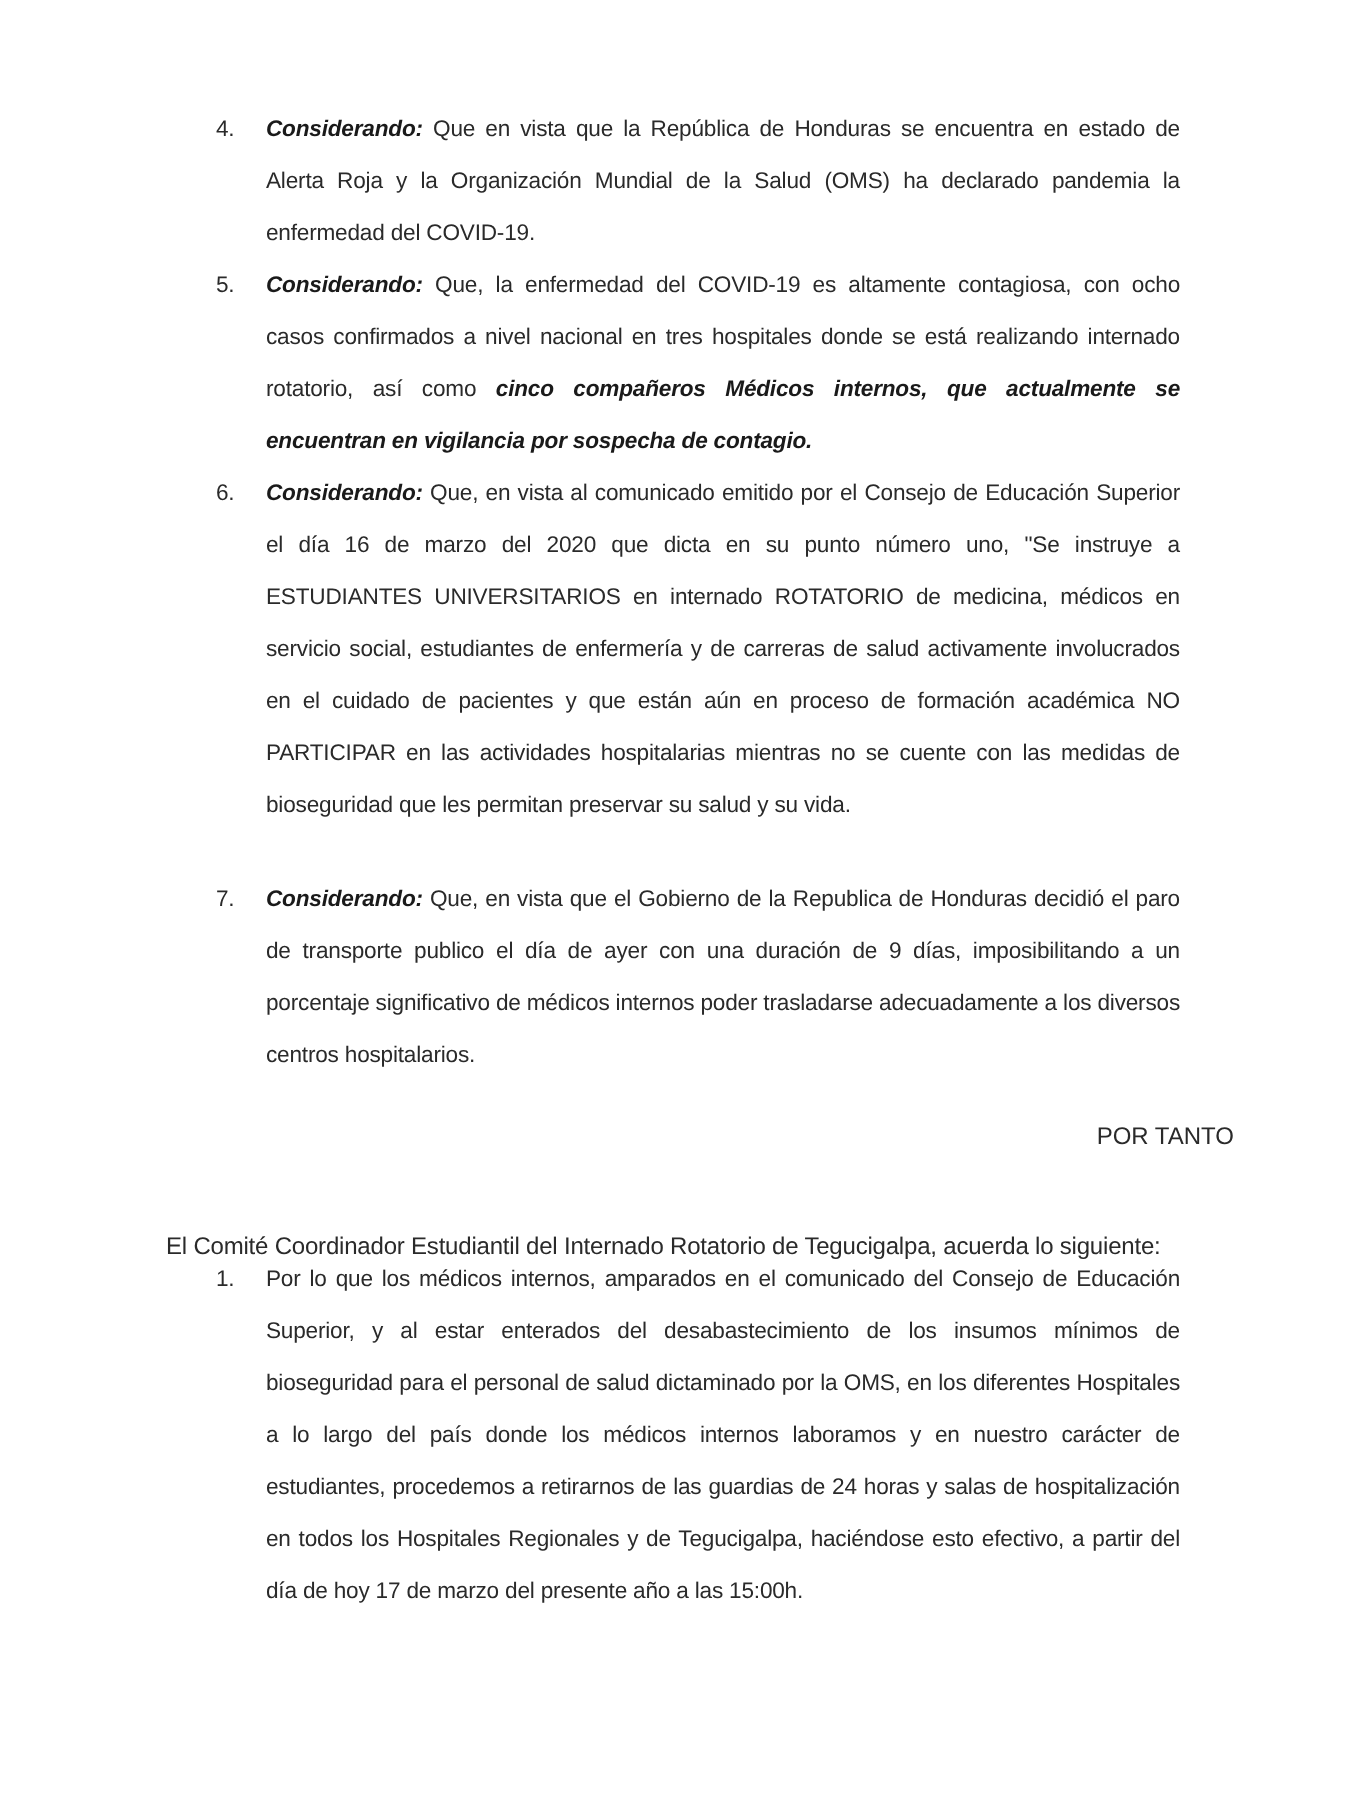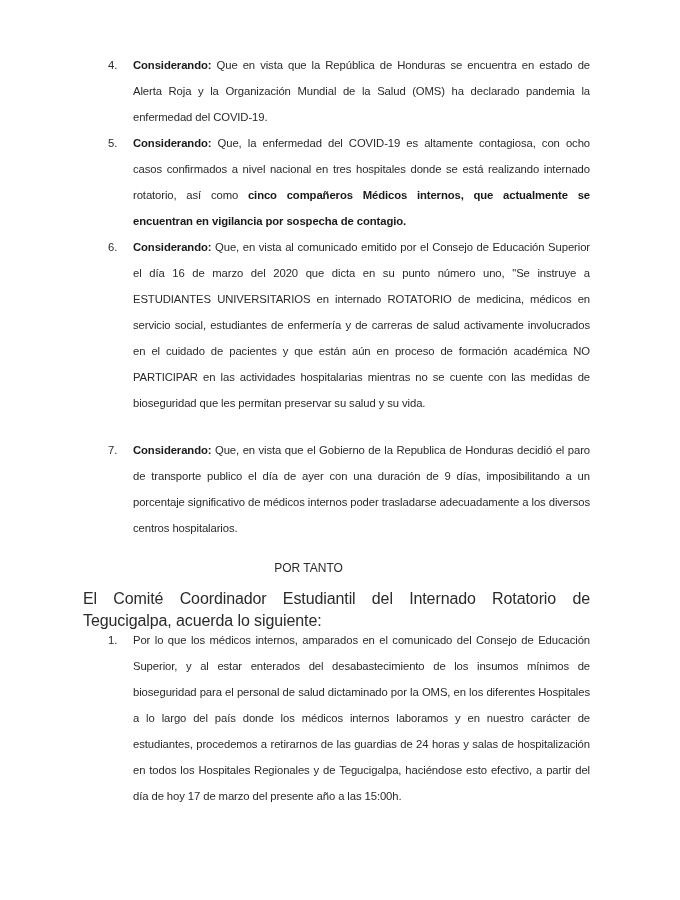--- a/index.html
+++ b/index.html
@@ -3,24 +3,24 @@
 <meta charset="utf-8">
 <style>
   html, body { margin: 0; padding: 0; background: #ffffff; }
   body { width: 680px; height: 900px; overflow: hidden; position: relative;
          font-family: "Liberation Sans", "DejaVu Sans", sans-serif; color: #2a2a2a; }
   .page { position: absolute; left: 0; top: 0; width: 680px; height: 900px; background: #fff; }
   .item { position: absolute; left: 108px; width: 482px; font-size: 11.3px; line-height: 26px;
           text-align: justify; letter-spacing: -0.1px; }
   .item .num { position: absolute; left: 0; top: 0; width: 20px; }
   .item .body { margin-left: 25px; display: block; }
-  .bold { font-weight: bold; color: #1a1a1a; }
-  .heading { position: absolute; left: 0; width: 617px; top: 558px; text-align: center;
+  .bold { font-weight: bold; color: #1a1a1a; font-style: italic; }
+  .heading { position: absolute; left: 0; width: 617px; top: 558px; text-align: right;
              font-size: 12px; line-height: 20px; }
-  .intro { position: absolute; left: 83px; width: 507px; top: 588px; font-size: 16px;
+  .intro { position: absolute; left: 83px; width: 507px; top: 612px; font-size: 12px;
            line-height: 22px; text-align: justify; letter-spacing: -0.1px; }
 </style>
 </head>
 <body>
 
 <div class="page">
 
   <div class="item" style="top:52px;">
     <span class="num">4.</span>
     <span class="body"><span class="bold">Considerando:</span><span> Que en vista que la República de Honduras se encuentra en estado de Alerta Roja y la Organización Mundial de la Salud (OMS) ha declarado pandemia la enfermedad del COVID-19.</span></span>

